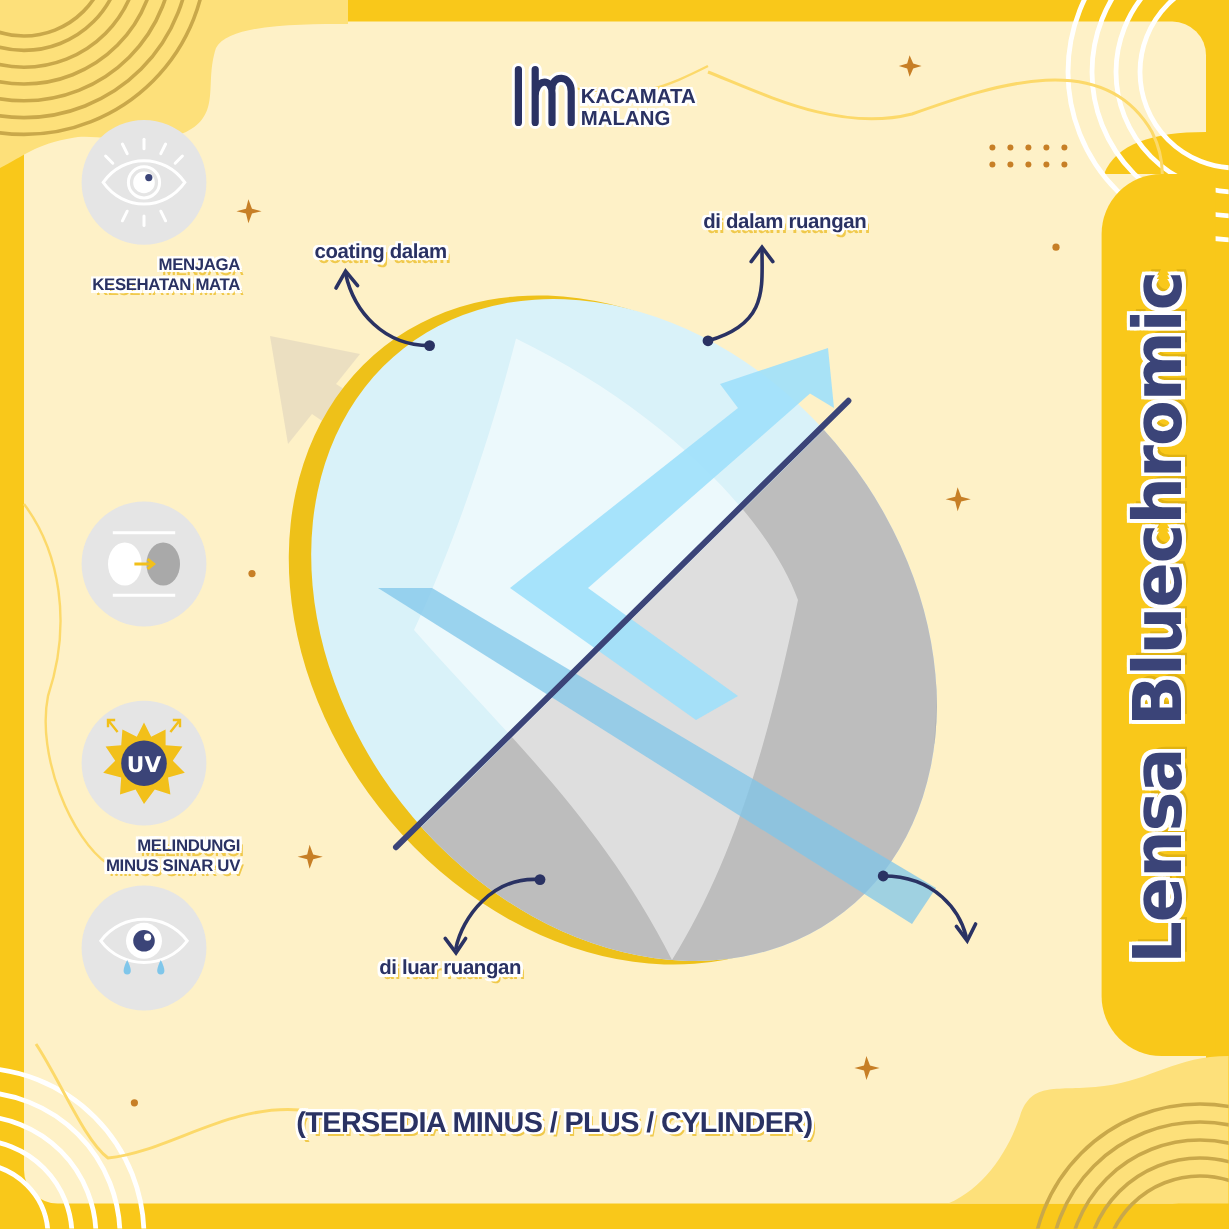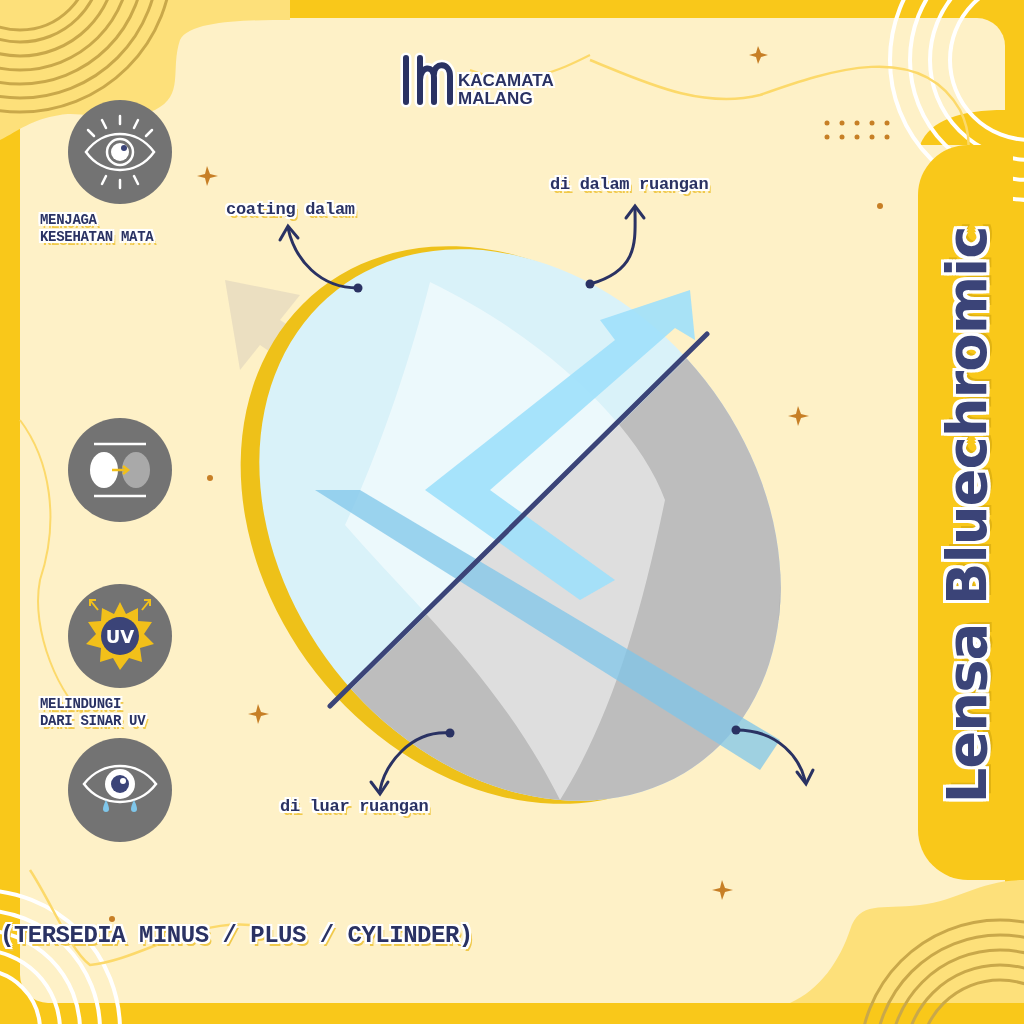--- a/index.html
+++ b/index.html
@@ -1,38 +1,38 @@
 <!DOCTYPE html>
 <html><head>
 <meta charset="utf-8">
 <style>
   html,body{margin:0;padding:0;}
   body{width:1024px;height:1024px;overflow:hidden;background:#f9c81a;font-family:"DejaVu Sans",sans-serif;}
   .canvas{position:relative;width:1024px;height:1024px;overflow:hidden;background:#f9c81a;}
   .abs{position:absolute;}
-  .stroke-text{font-family:Liberation Mono, monospace;font-weight:bold;color:#2a3263;
+  .stroke-text{font-family:Liberation Sans, sans-serif;font-weight:bold;color:#2a3263;
     text-shadow:
       2px 0 0 #fff,-2px 0 0 #fff,0 2px 0 #fff,0 -2px 0 #fff,
       2px 2px 0 #fff,-2px -2px 0 #fff,2px -2px 0 #fff,-2px 2px 0 #fff,
-      3px 4px 0 #f0c94b;}
-  .feature{position:absolute;left:40px;width:160px;text-align:left;}
-  .feature .circle{width:104px;height:104px;border-radius:50%;background:#737373;margin:0 auto;position:relative;}
+      3px 4px 0 #f0c94b; margin-left: 36px;}
+  .feature{position:absolute;left:40px;width:160px;text-align:right;}
+  .feature .circle{width:104px;height:104px;border-radius:50%;background:#e5e5e5;margin:0 auto;position:relative;}
   .feature .circle svg{position:absolute;left:0;top:0;}
   .feature .label{margin-top:8px;font-size:14px;line-height:17px;letter-spacing:-0.3px;white-space:nowrap;}
   .callout{font-size:17px;white-space:nowrap;letter-spacing:-0.3px;}
   .logo-text{font-family:"Liberation Sans",sans-serif;font-weight:bold;color:#2a3263;font-size:17px;line-height:17px;
     text-shadow:2px 0 0 #fff,-2px 0 0 #fff,0 2px 0 #fff,0 -2px 0 #fff,2px 2px 0 #fff,-2px -2px 0 #fff,2px -2px 0 #fff,-2px 2px 0 #fff;}
   .side-tab{position:absolute;left:918px;top:145px;width:95px;height:735px;background:#f9c81a;border-radius:50px 0 0 50px;}
   .side-title{position:absolute;left:966px;top:515px;transform:translate(-50%,-50%) rotate(-90deg);
     font-family:"DejaVu Sans",sans-serif;font-weight:bold;font-size:56px;color:#3b4478;white-space:nowrap;letter-spacing:-1px;
     text-shadow:
       3px 0 0 #fff,-3px 0 0 #fff,0 3px 0 #fff,0 -3px 0 #fff,
       3px 3px 0 #fff,-3px -3px 0 #fff,3px -3px 0 #fff,-3px 3px 0 #fff,
       5px 5px 0 #e1b312;}
-  .footer-note{position:absolute;left:0;width:852px;top:922px;text-align:left;font-size:24px;letter-spacing:-0.5px;}
+  .footer-note{position:absolute;left:0;width:852px;top:922px;text-align:center;font-size:24px;letter-spacing:-0.5px;}
 </style>
 </head>
 <body>
 
 <div class="canvas">
 
   <svg class="abs" style="left:0;top:0" width="1024" height="1024">
     <rect x="20" y="18" width="985" height="985" rx="28" fill="#fef1c7"></rect>
 
     <path d="M0,0 L290,0 L290,20 C250,20 190,20 180,40 C170,70 185,95 155,110 C120,125 80,110 60,115 C30,120 20,130 0,140 Z" fill="#fde07a"></path>
@@ -143,21 +143,21 @@
       <path d="M577,572 L586,584 L593,570"></path>
     </g>
     <g fill="#2a3263">
       <circle cx="138" cy="88" r="4.5"></circle>
         <circle cx="370" cy="84" r="4.5"></circle>
       <circle cx="230" cy="533" r="4.5"></circle>
         <circle cx="516" cy="530" r="4.5"></circle>
     </g>
   </svg>
 
-  <div class="abs" style="left:398px;top:52px;text-decoration:underline;">
+  <div class="abs" style="left:424px;top:52px;text-decoration:underline;">
     <svg width="60" height="56">
       <g fill="none" stroke="#ffffff" stroke-width="11" stroke-linecap="round">
         <path d="M8,6 V50 M22,6 V50 M22,28 C22,14 36,12 36,26 V50 M36,22 C36,10 52,10 52,24 V50"></path>
       </g>
       <g fill="none" stroke="#2a3263" stroke-width="6" stroke-linecap="round">
         <path d="M8,6 V50 M22,6 V50 M22,28 C22,14 36,12 36,26 V50 M36,22 C36,10 52,10 52,24 V50"></path>
       </g>
     </svg>
     <div class="abs logo-text" style="left:60px;top:20px;">KACAMATA</div>
     <div class="abs logo-text" style="left:60px;top:38px;">MALANG</div>
@@ -209,21 +209,21 @@
         <circle cx="52" cy="52" r="19" fill="#3b4478"></circle>
         <text x="52" y="59" text-anchor="middle" font-family="DejaVu Sans, sans-serif" font-weight="bold" font-size="18" fill="#fff">UV</text>
         <g stroke="#f2c01a" stroke-width="2" fill="none">
             <path d="M30,26 L22,16 M22,22 L22,16 L28,16"></path>
             <path d="M74,26 L82,16 M82,22 L82,16 L76,16"></path>
           </g>
       </svg>
     </div>
     <div class="label stroke-text">
       <div>MELINDUNGI</div>
-        <div>DARI SINAR UV</div>
+        <div>MINUS SINAR UV</div>
     </div>
   </div>
 
   <div class="feature" style="top:738px;">
     <div class="circle">
       <svg width="104" height="104">
         <path d="M16,46 C34,22 70,22 88,46 C70,70 34,70 16,46 Z" fill="none" stroke="#fff" stroke-width="2.5"></path>
         <circle cx="52" cy="46" r="15" fill="#fff"></circle>
           <circle cx="52" cy="46" r="9" fill="#3b4478"></circle>
           <circle cx="55" cy="43" r="3" fill="#fff"></circle>

